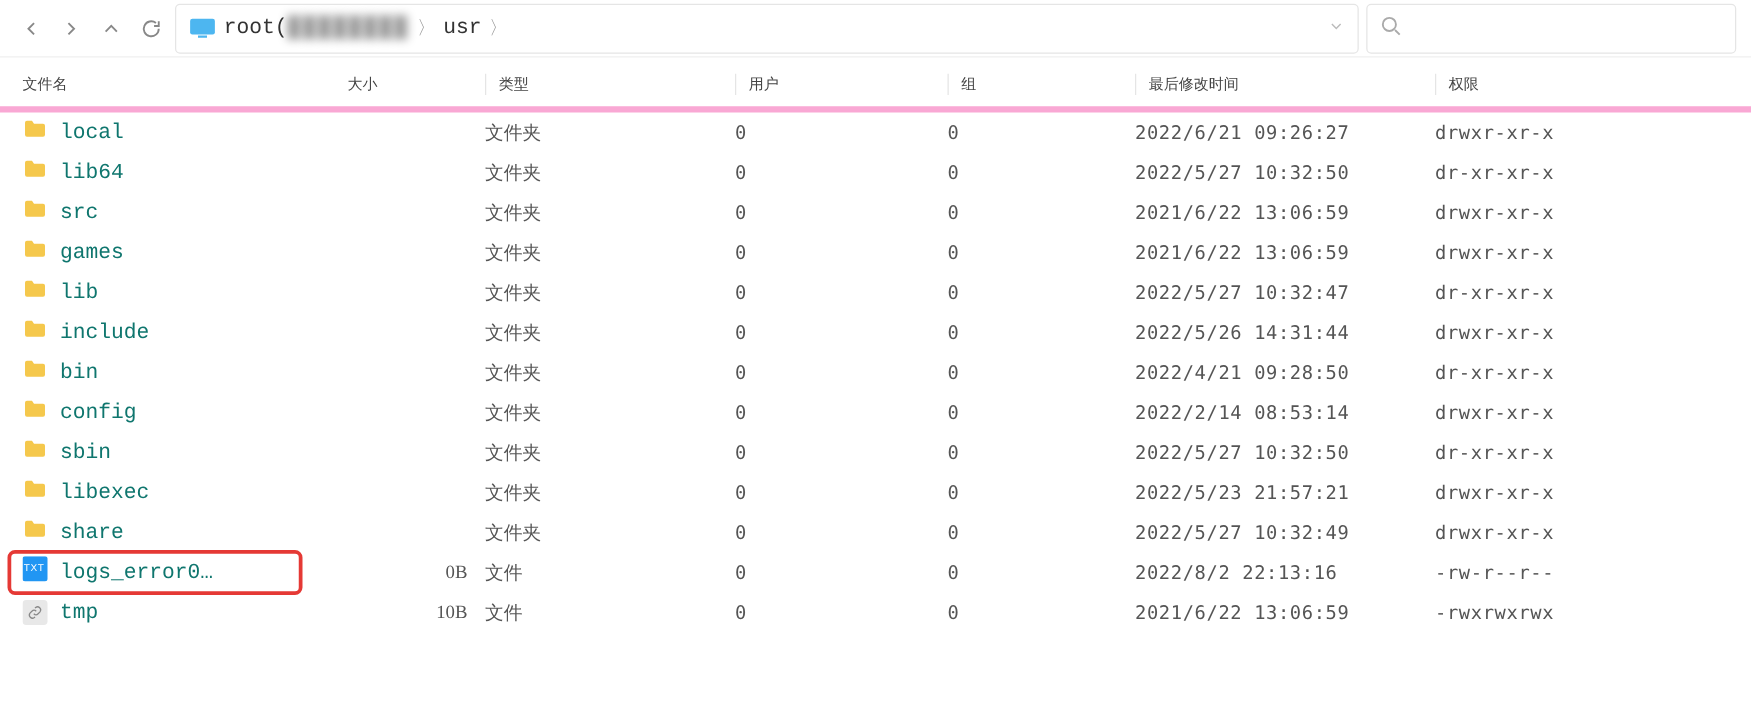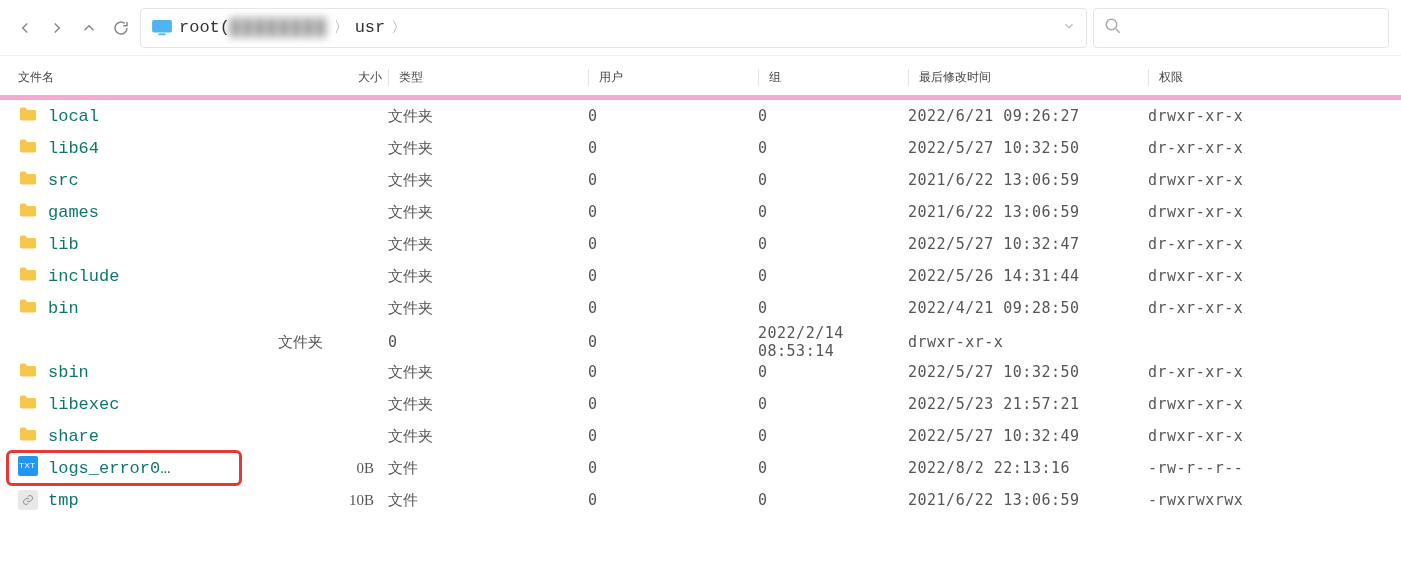--- a/index.html
+++ b/index.html
@@ -1,18 +1,18 @@
 <!DOCTYPE html>
 <html><head>
 <meta charset="utf-8">
 <style>
   * { box-sizing: border-box; margin: 0; padding: 0; }
   html, body { width: 1401px; height: 569px; font-family: "Segoe UI", "Microsoft YaHei", sans-serif; font-size: 15px; color: #333; background: #fff; }
   .toolbar {
-    display: flex; align-items: center; height: 56px; padding: 0 12px; gap: 6px;
+    display: flex; align-items: center; height: 46px; padding: 0 12px; gap: 6px;
     border-bottom: 1px solid #f0f0f0;
   }
   .nav-btn {
     width: 26px; height: 26px; display: flex; align-items: center; justify-content: center;
     color: #888; cursor: pointer; border: none; background: none;
   }
   .nav-btn svg { width: 18px; height: 18px; stroke: currentColor; fill: none; stroke-width: 2; }
   .addrbar {
     flex: 1; height: 40px; border: 1px solid #e5e5e5; border-radius: 4px;
     display: flex; align-items: center; padding: 0 10px; gap: 6px; min-width: 0;
@@ -123,21 +123,21 @@
           <path d="M21 21l-5-5"></path>
         </svg>
     </span>
   </div>
 </div>
 
 <div class="header-row">
   <div class="header-cell">
       <span>文件名</span>
     </div>
-  <div class="header-cell" style="justify-content:flex-end; padding-right:6px;">
+  <div class="header-cell" style="padding-right:6px;">
       <span>大小</span>
     </div>
   <div class="header-cell header-div">
       <span>类型</span>
     </div>
   <div class="header-cell header-div">
       <span>用户</span>
     </div>
   <div class="header-cell header-div">
       <span>组</span>
@@ -244,20 +244,26 @@
         <span>bin</span>
       </div>
       <div class="c-size"></div>
       <div class="c-type">文件夹</div>
       <div class="c-user">0</div>
       <div class="c-group">0</div>
       <div class="c-mtime">2022/4/21 09:28:50</div>
       <div class="c-perm">dr-xr-xr-x</div>
     </div>
     <div class="file-row">
+      <div class="c-name">
+        <span><svg class="folder-icon" viewBox="0 0 24 20">
+            <path d="M2 4a2 2 0 0 1 2-2h5l2 3h9a2 2 0 0 1 2 2v9a2 2 0 0 1-2 2H4a2 2 0 0 1-2-2V4z" fill="#f5c84c"></path>
+          </svg></span>
+        <span>config</span>
+      </div>
       <div class="c-size"></div>
       <div class="c-type">文件夹</div>
       <div class="c-user">0</div>
       <div class="c-group">0</div>
       <div class="c-mtime">2022/2/14 08:53:14</div>
       <div class="c-perm">drwxr-xr-x</div>
     </div>
     <div class="file-row">
       <div class="c-name">
         <span><svg class="folder-icon" viewBox="0 0 24 20">

